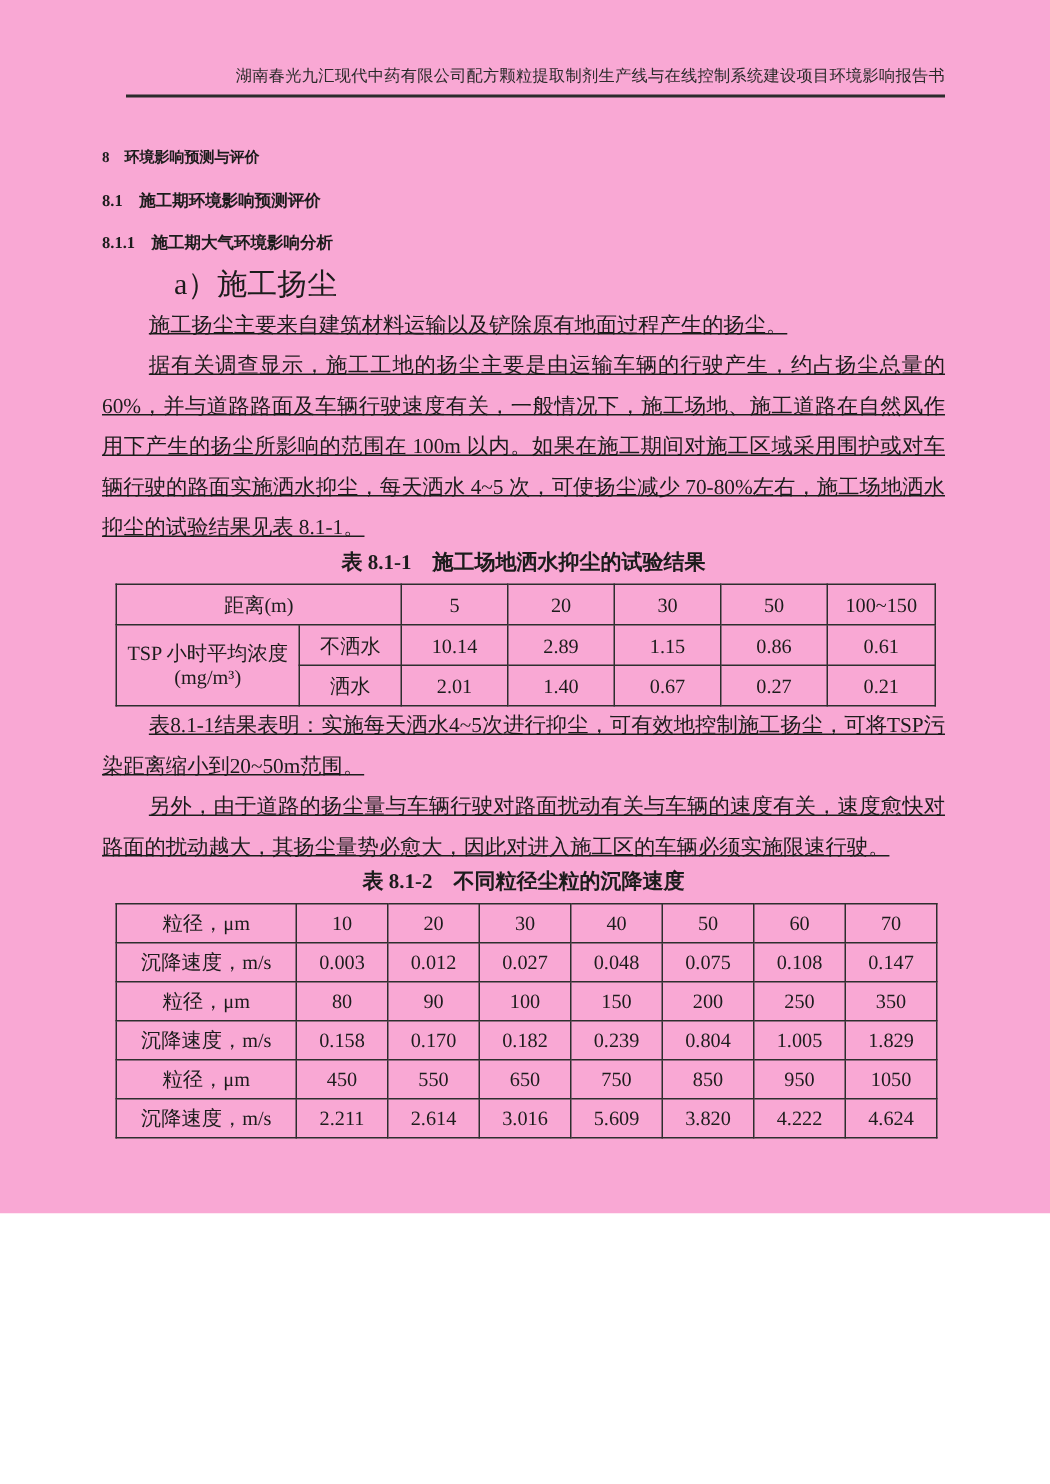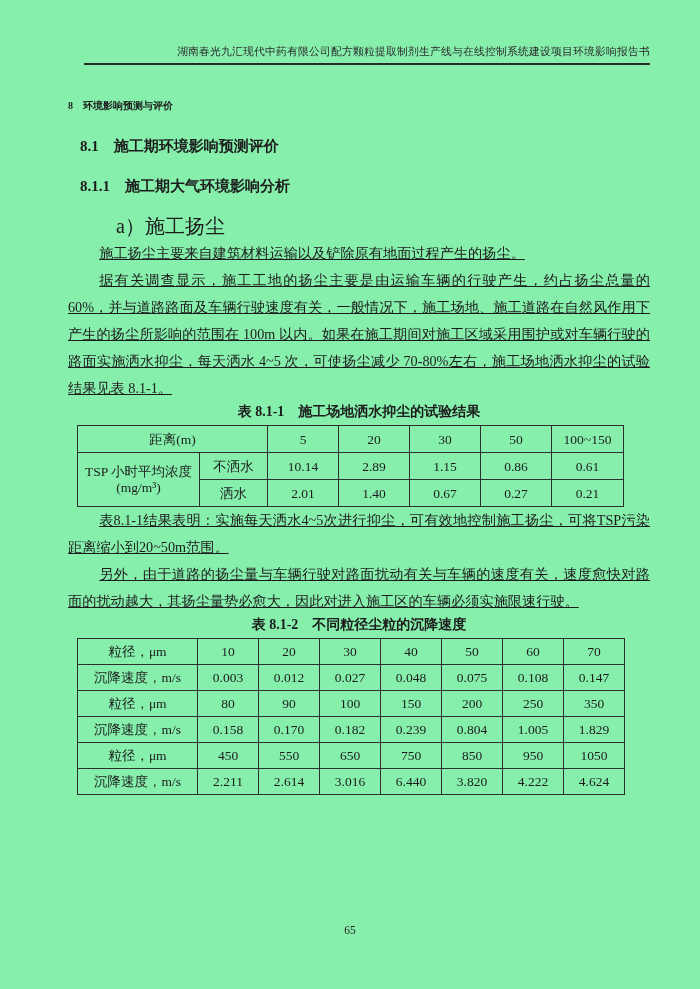--- a/index.html
+++ b/index.html
@@ -1,21 +1,21 @@
 <!DOCTYPE html>
 <html lang="zh"><head>
 <meta charset="utf-8">
 <style>
   html,body { margin:0; padding:0; background:#ffffff; }
   .page {
     position:relative;
-    width:700px; height:989px;
+    width:700px; height:809px;
     box-sizing:border-box;
-    padding:44px 50px 0 68px;
-    background:#86efac;
+    padding:44px 70px 0 68px;
+    background:#f9a8d4;
     color:#1c1c1c;
     font-family:"Liberation Serif","DejaVu Serif",serif;
     font-size:14.2px;
     overflow:hidden;
   }
   .doc-header {
     text-align:right;
     font-size:10.8px;
     line-height:14px;
     letter-spacing:0.2px;
@@ -24,22 +24,22 @@
     border-bottom:2px solid #2b2b2b;
     margin-left:16px;
   }
   h1.sec {
     margin:27px 0 0 0;
     font-size:10px;
     line-height:28px;
     font-weight:bold;
   }
   h2.sec, h3.sec {
-    margin:12px;
-    font-size:15px;
+    margin:0;
+    font-size:11px;
     line-height:28px;
     font-weight:bold;
   }
   .item-head {
     margin:0;
     line-height:28px;
     text-indent:2.4em;
     font-size:20px;
   }
   .body-para {
@@ -210,21 +210,21 @@
         <td>750</td>
         <td>850</td>
         <td>950</td>
         <td>1050</td>
       </tr>
       <tr>
         <td>沉降速度，m/s</td>
         <td>2.211</td>
         <td>2.614</td>
         <td>3.016</td>
-        <td>6.440</td>
+        <td>5.609</td>
         <td>3.820</td>
         <td>4.222</td>
         <td>4.624</td>
       </tr>
     </tbody>
   </table>
 
   <div class="page-number">65</div>
 
 </div>

